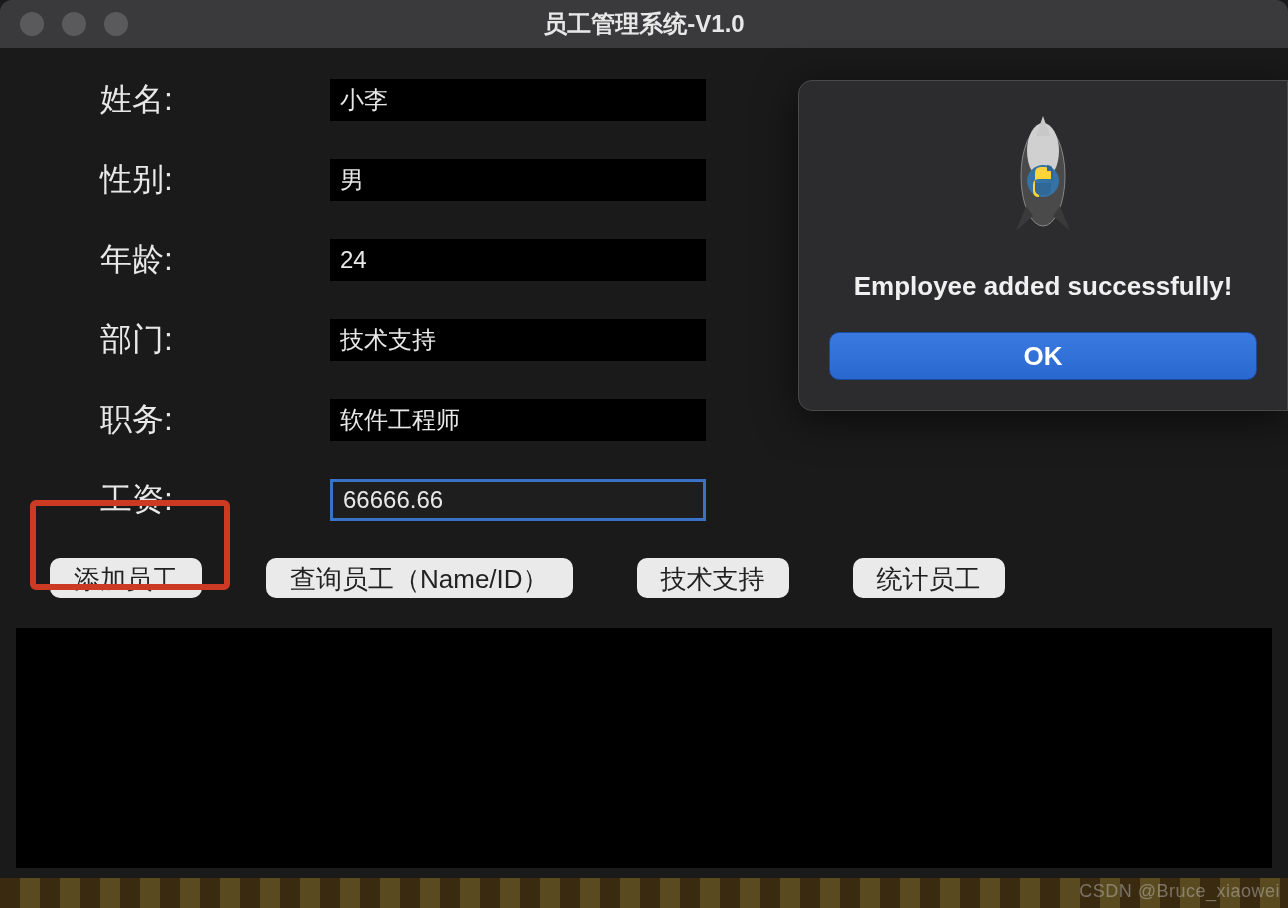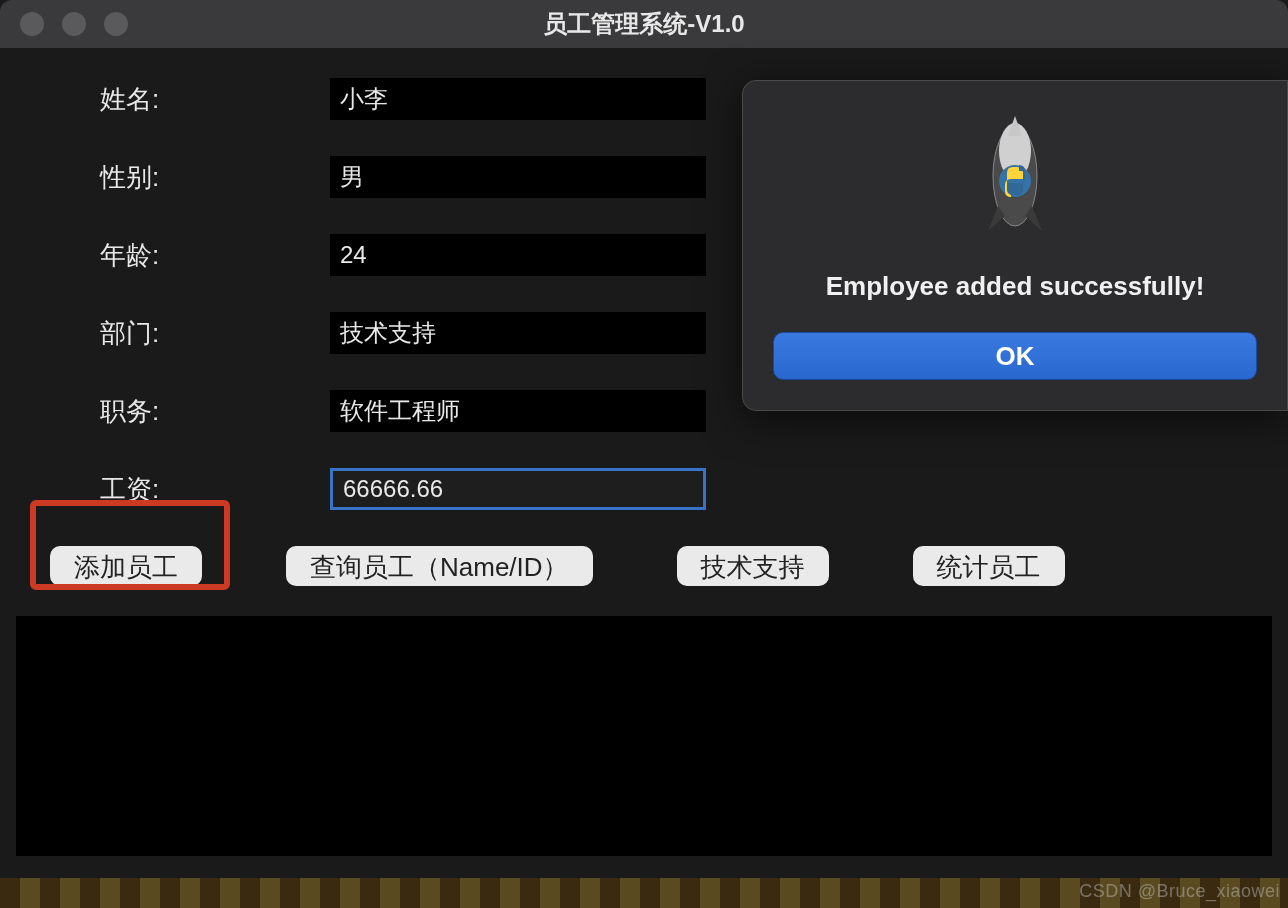--- a/index.html
+++ b/index.html
@@ -47,41 +47,41 @@
     padding-left: 90px;
   }
   .form-row {
     display: flex;
     align-items: center;
     margin-bottom: 36px;
   }
   .form-label {
     width: 230px;
     color: #e8e8e8;
-    font-size: 26px;
+    font-size: 32px;
     font-weight: 500;
   }
   .form-input {
     width: 376px;
     height: 42px;
     background: #000000;
     border: none;
     color: #e8e8e8;
     font-size: 24px;
     padding: 4px 10px;
     outline: none;
   }
   .form-input.focused {
     border: 3px solid #3a72c8;
     background: #1e1e1e;
   }
   .button-row {
     display: flex;
     padding: 0 40px;
-    gap: 84px;
+    gap: 64px;
     margin-top: 10px;
     margin-bottom: 30px;
   }
   .btn {
     background: #eaeaea;
     color: #222;
     border: none;
     border-radius: 10px;
     font-size: 26px;
     padding: 4px 24px;
@@ -102,21 +102,21 @@
   }
   .bottom-panel {
     background: #000;
     height: 240px;
     margin: 0 6px;
   }
   .dialog {
     position: absolute;
     top: 80px;
     right: 0;
-    width: 546px;
+    width: 490px;
     background: #2c2c2e;
     border: 1px solid #4a4a4a;
     border-top-left-radius: 14px;
     border-bottom-left-radius: 14px;
     box-shadow: 0 8px 40px rgba(0,0,0,0.6);
     padding: 30px 30px 30px 30px;
     text-align: center;
   }
   .rocket-icon {
     margin: 0 auto 30px auto;

